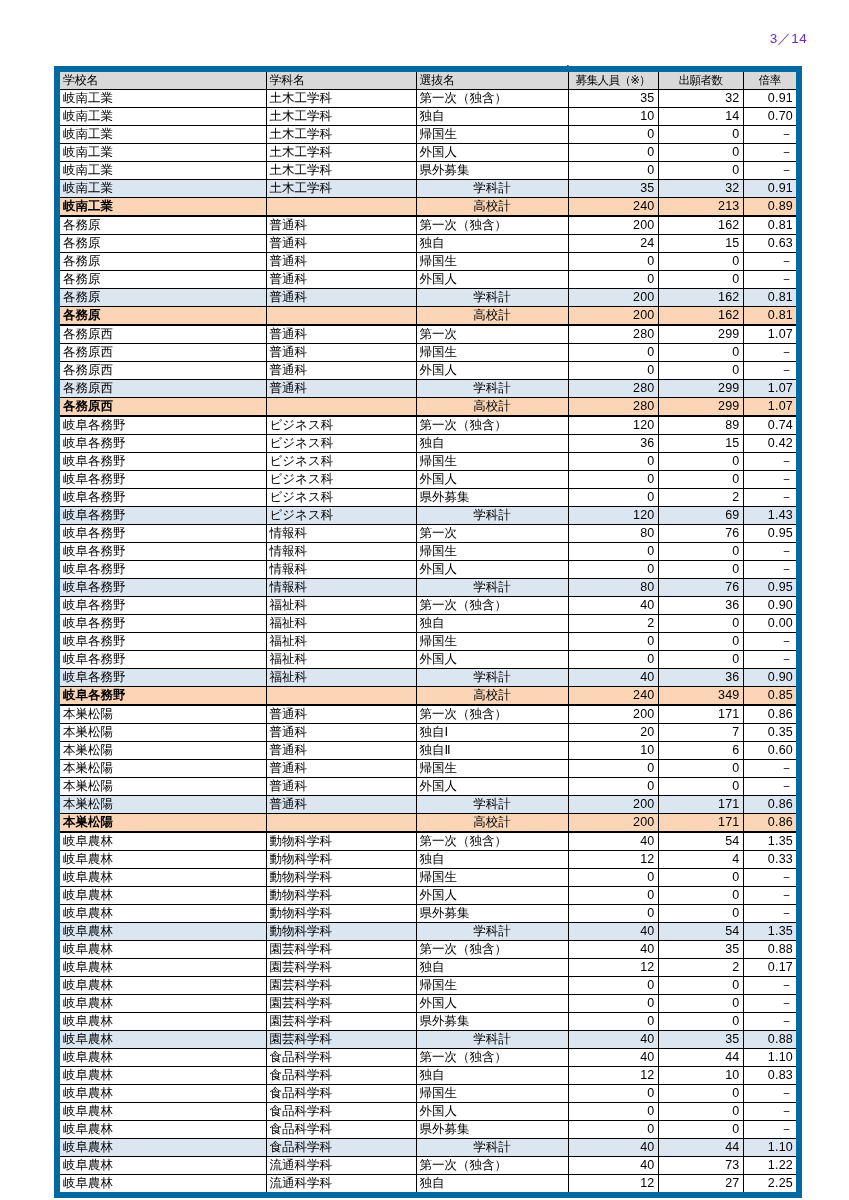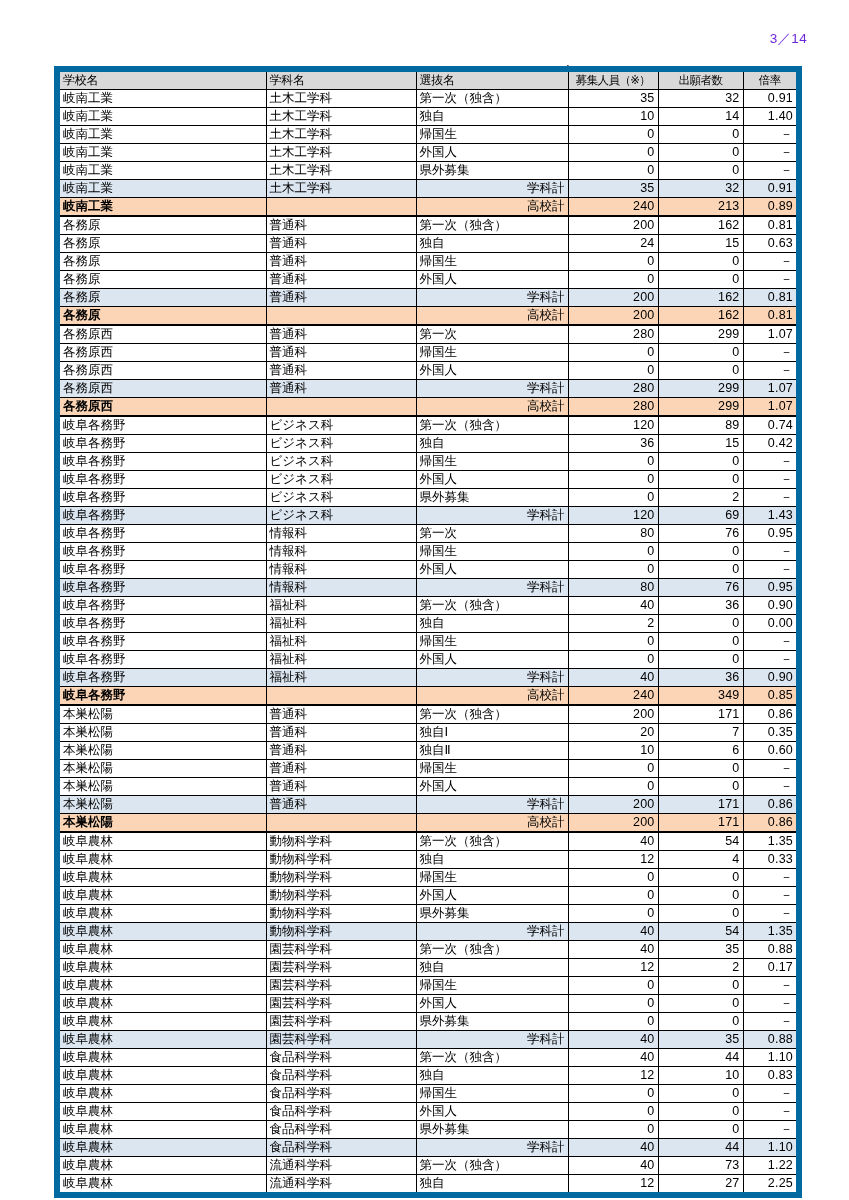--- a/index.html
+++ b/index.html
@@ -98,21 +98,21 @@
     text-align: center;
     font-size: 11.5px;
     letter-spacing: -0.6px;
   }
   td.num {
     text-align: right;
     font-family: "Liberation Sans", "DejaVu Sans", sans-serif;
     letter-spacing: 0.2px;
     font-size: 12.5px;
   }
-  td.sel-right { text-align: right; margin-left: 24px; }
+  td.sel-right { text-align: center; margin-left: 24px; }
 
   tr.subtotal td { background: #dce6f1; }
   tr.schooltotal td { background: #fbd5b5; }
   tr.schooltotal td.school { font-weight: 600; }
 
   
   table.grid { border: 6px solid #0369a1; }
   tr.schooltotal td { border-top: 1px solid #000; border-bottom: 2px solid #000; }
   tr.subtotal td { border-top: 1.5px solid #000; }
   thead th { border-bottom: 2px solid #000; border-top:2px solid #000; }
@@ -155,21 +155,21 @@
             <td class="num">35</td>
             <td class="num">32</td>
             <td class="num">0.91</td>
           </tr>
           <tr class="">
             <td class="school">岐南工業</td>
             <td>土木工学科</td>
             <td>独自</td>
             <td class="num">10</td>
             <td class="num">14</td>
-            <td class="num">1.40</td>
+            <td class="num">0.70</td>
           </tr>
           <tr class="">
             <td class="school">岐南工業</td>
             <td>土木工学科</td>
             <td>帰国生</td>
             <td class="num">0</td>
             <td class="num">0</td>
             <td class="num">－</td>
           </tr>
           <tr class="">

